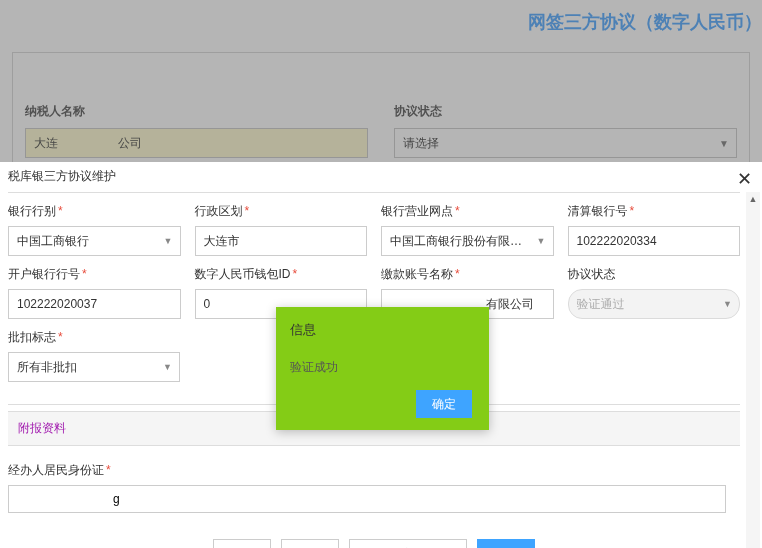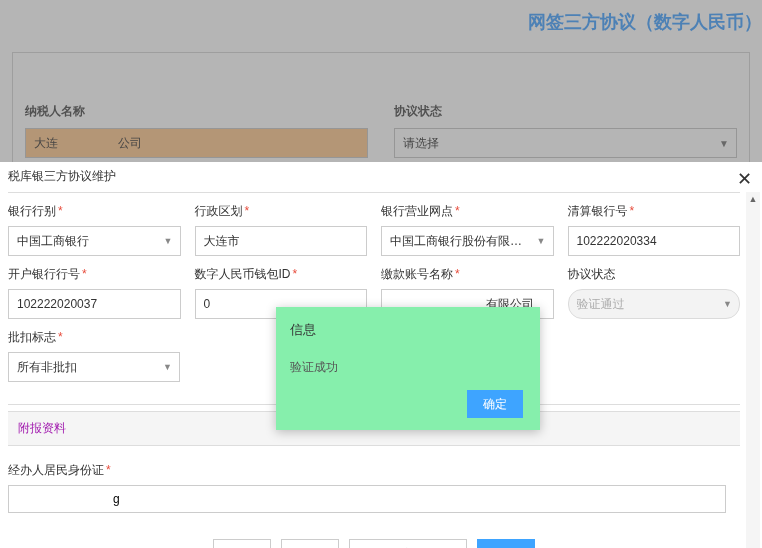--- a/index.html
+++ b/index.html
@@ -4,21 +4,21 @@
 <style>
 * { box-sizing: border-box; margin: 0; padding: 0; font-family: "Microsoft YaHei", Arial, sans-serif; }
 body { width: 762px; height: 548px; overflow: hidden; position: relative; background: #fff; font-size: 12px; }
 
 .bg-layer { position: absolute; top: 0; left: 0; right: 0; bottom: 0; background: #fff; }
 .bg-title { text-align: right; color: #1a8cff; font-size: 18px; font-weight: 600; padding: 10px 0 18px; }
 .bg-form { margin: 0 12px; border: 1px solid #ccc; padding: 20px 12px 40px; }
 .bg-row { display: flex; gap: 26px; margin-top: 30px; }
 .bg-col { flex: 1; }
 .bg-label { font-size: 12px; color: #222; margin-bottom: 8px; font-weight: 600; }
-.bg-input, .bg-select { width: 100%; height: 30px; border: 1px solid #bbb; padding: 0 8px; font-size: 12px; background: #fdba74; }
+.bg-input, .bg-select { width: 100%; height: 30px; border: 1px solid #bbb; padding: 0 8px; font-size: 12px; background: #fef9c3; }
 .bg-select { appearance: none; background: #fff; position: relative; }
 .bg-select-wrap { position: relative; }
 .bg-select-wrap::after { content: "▼"; position: absolute; right: 8px; top: 50%; transform: translateY(-50%); font-size: 10px; color: #555; pointer-events: none; }
 .bg-btns { display: flex; gap: 8px; justify-content: center; margin-top: 18px; }
 .bg-btn { height: 28px; padding: 0 14px; border: none; background: #3ea4ff; color: #fff; font-size: 12px; }
 .bg-btn.gray { background: #dfe0e1; color: #888; }
 
 .overlay { position: absolute; top: 0; left: 0; right: 0; bottom: 0; background: rgba(120,120,120,0.55); }
 
 .panel { position: absolute; top: 162px; left: 0; right: 0; bottom: 0; background: #fff; }
@@ -41,21 +41,21 @@
 .ctl select { appearance: none; padding-right: 24px; overflow: hidden; text-overflow: ellipsis; white-space: nowrap; }
 
 .section-title { background: #f5f5f5; color: #a21caf; font-size: 12px; padding: 8px 10px; border: 1px solid #ddd; border-left: none; border-right: none; margin-top: 6px; }
 .attach-box { padding: 16px 0 12px; }
 .attach-input { width: 718px; height: 28px; border: 1px solid #ccc; padding: 0 8px; font-size: 12px; }
 
 .footer { display: flex; gap: 10px; justify-content: center; padding: 14px 0; }
 .fbtn { height: 30px; padding: 0 16px; border: 1px solid #ccc; background: #fff; color: #888; font-size: 12px; cursor: pointer; }
 .fbtn.primary { background: #3ea4ff; border-color: #3ea4ff; color: #fff; }
 
-.modal { position: absolute; left: 276px; top: 307px; width: 264px; background: #86efac; box-shadow: 0 2px 10px rgba(0,0,0,0.25); }
+.modal { position: absolute; left: 276px; top: 307px; width: 213px; background: #84cc16; box-shadow: 0 2px 10px rgba(0,0,0,0.25); }
 .modal-title { padding: 14px 14px 8px; font-size: 13px; color: #333; }
 .modal-body { padding: 12px 14px 14px; font-size: 12px; color: #555; }
 .modal-footer { padding: 0 17px 12px; text-align: right; }
 .modal-ok { height: 28px; padding: 0 16px; border: none; background: #3ea4ff; color: #fff; font-size: 12px; cursor: pointer; }
 </style>
 </head>
 <body>
 
 <div class="bg-layer">
   <div class="bg-title">网签三方协议（数字人民币）</div>

